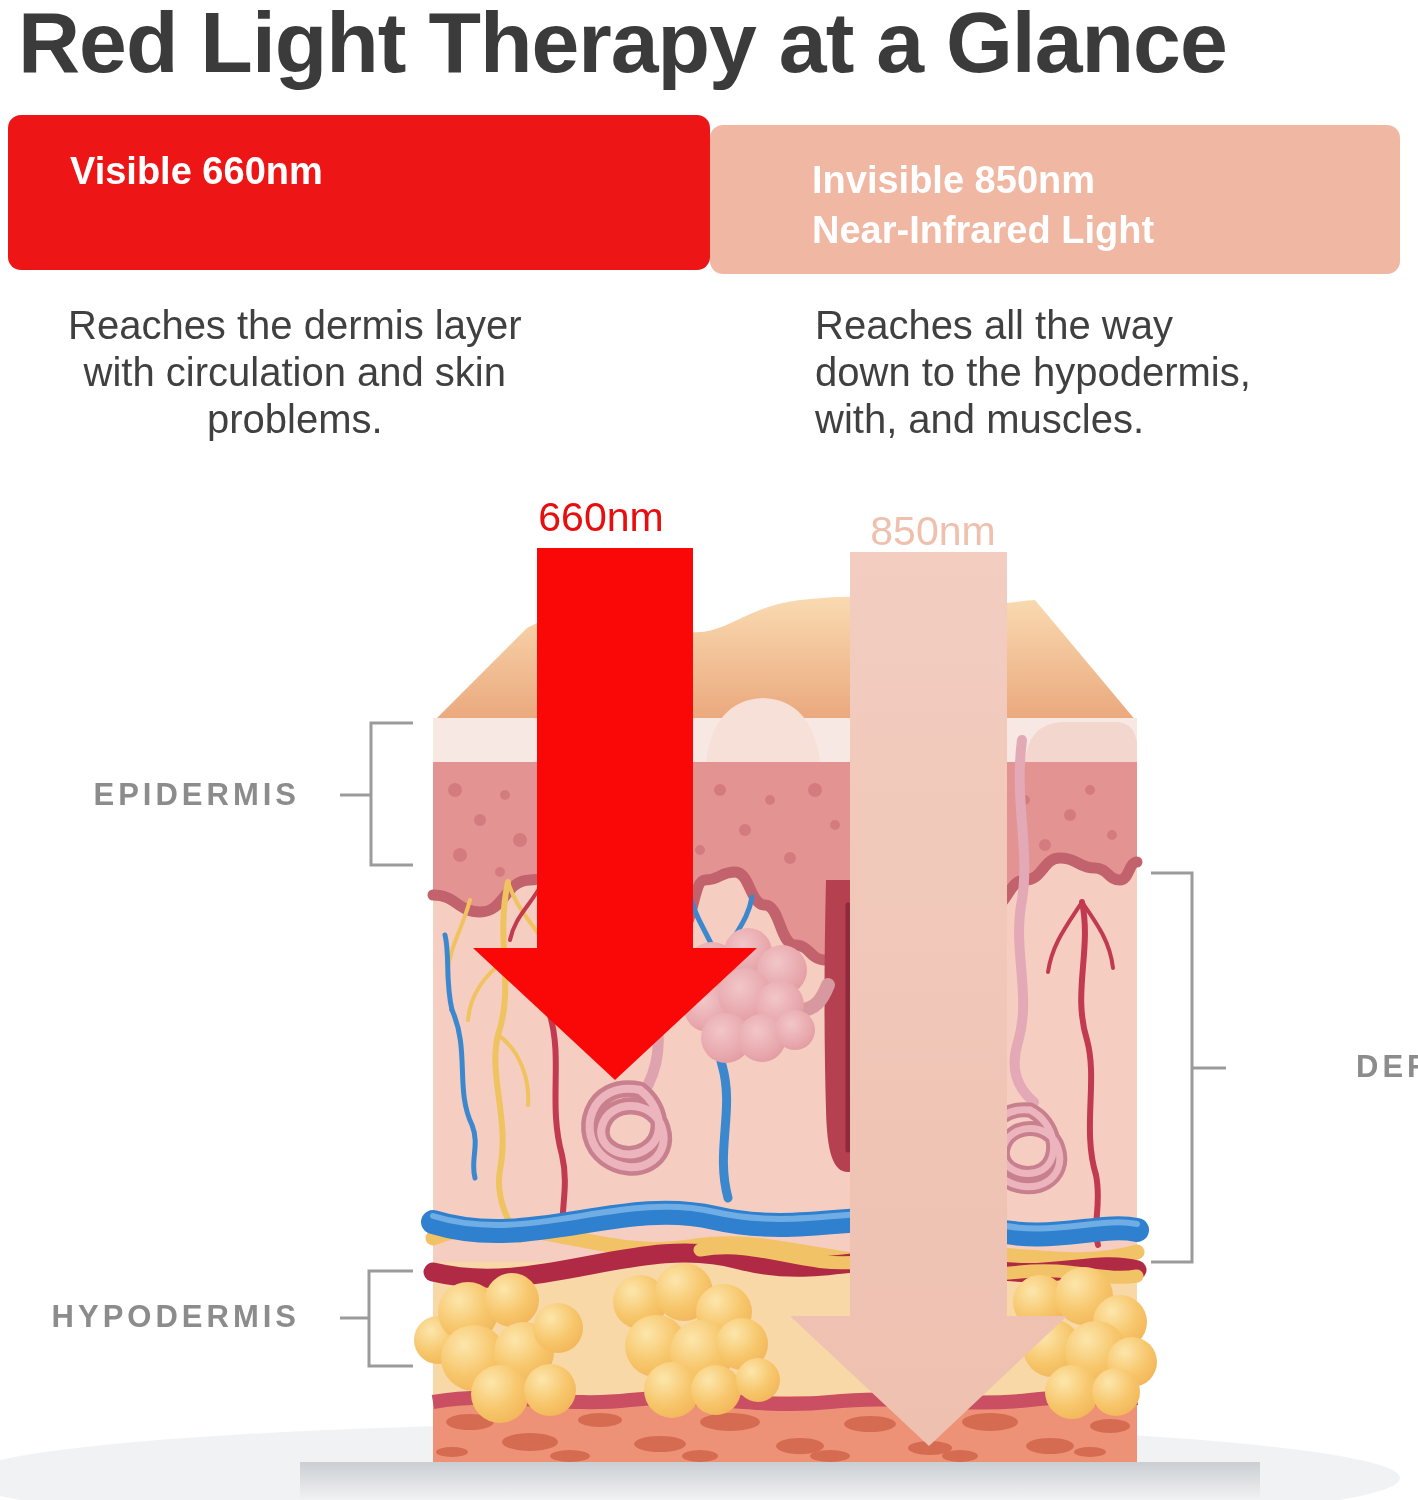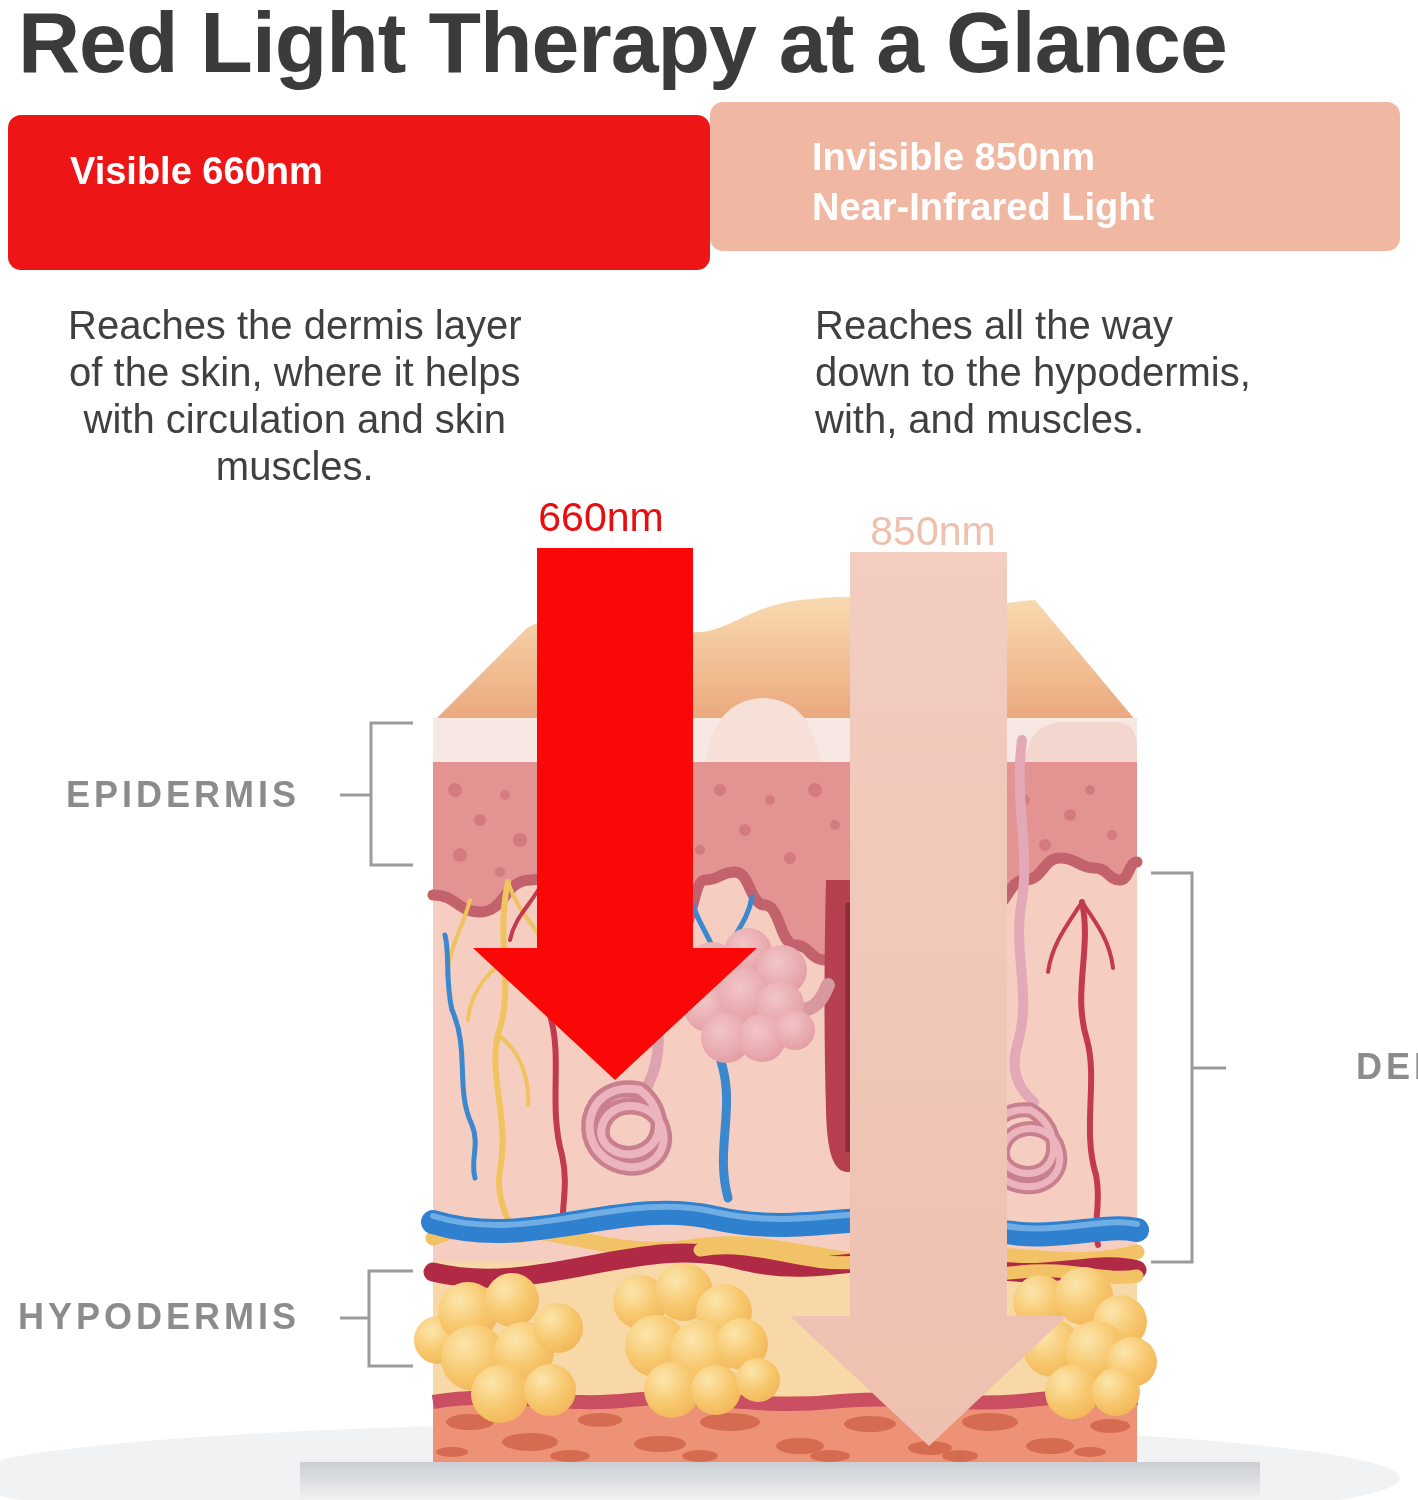--- a/index.html
+++ b/index.html
@@ -10,30 +10,30 @@
   .page{position:absolute;inset:0;}
   .title{
     position:absolute;left:18px;top:-10px;width:1392px;margin:0;
     font-size:86px;font-weight:800;letter-spacing:-1px;color:#3B3B3B;line-height:104px;
     white-space:nowrap;
   }
   .bar{position:absolute;box-sizing:border-box;color:#FFFFFF;font-weight:700;
        font-size:38px;line-height:50px;border-radius:13px;}
   .bar-red{left:8px;top:115px;width:702px;height:155px;background:#ED1515;
            padding:31px 0 0 62px;}
-  .bar-peach{left:710px;top:102px;width:690px;height:149px;background:#F0B7A3;
+  .bar-peach{left:710px;top:125px;width:690px;height:149px;background:#F0B7A3;
            padding:30px 0 12px 102px;}
   .desc{position:absolute;font-size:40px;line-height:47px;color:#404040;}
   .desc-left{left:68px;top:302px;text-align:center;}
   .desc-right{left:815px;top:302px;}
   .wl{position:absolute;font-size:41px;font-weight:400;transform:translateX(-50%);
       white-space:nowrap;}
   .wl-660{left:601px;top:494px;color:#E60E0E;}
   .wl-850{left:933px;top:494px;color:#EFC0AE;margin-top:14px;}
-  .layer-label{position:absolute;font-size:36px;font-weight:600;letter-spacing:4px;
+  .layer-label{position:absolute;font-size:31px;font-weight:600;letter-spacing:4px;
       color:#8C8C8C;white-space:nowrap;line-height:46px;}
   .label-epidermis{right:1118px;top:772px;text-align:right;}
   .label-dermis{left:1316px;top:1044px;margin-left:40px;}
   .label-hypodermis{right:1118px;top:1294px;text-align:right;}
   svg.diagram{position:absolute;left:0;top:0;}
 </style>
 </head>
 <body>
 
 <div class="page">
@@ -44,23 +44,22 @@
     <div>Visible 660nm</div>
   </div>
 
   <div class="bar bar-peach">
     <div>Invisible 850nm</div>
     <div>Near-Infrared Light</div>
   </div>
 
   <div class="desc desc-left">
     <div>Reaches the dermis layer</div>
-    <div>of the skin, where it helps</div>
     <div>with circulation and skin</div>
-    <div>muscles.</div>
+    <div>problems.</div>
   </div>
 
   <div class="desc desc-right">
     <div>Reaches all the way</div>
     <div>down to the hypodermis,</div>
     <div>with, and muscles.</div>
   </div>
 
   <div class="wl wl-660">660nm</div>
   <div class="wl wl-850">850nm</div>

